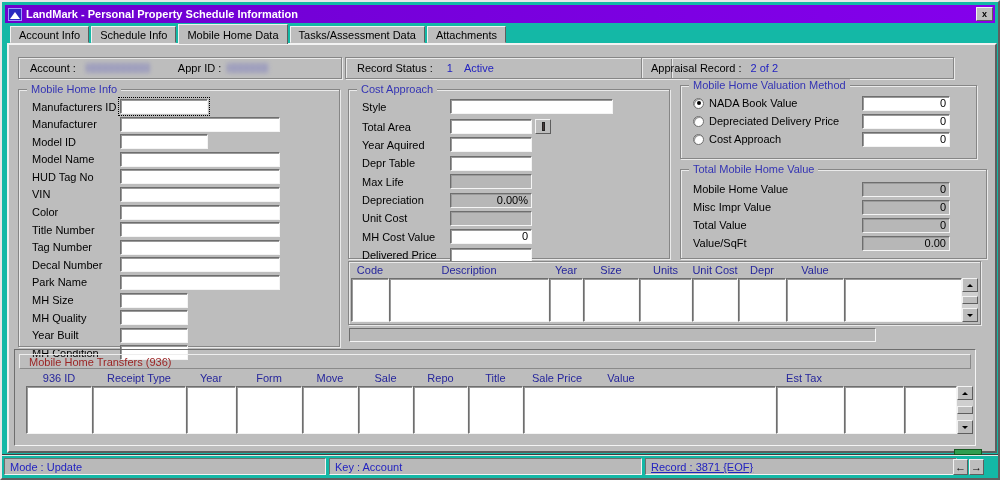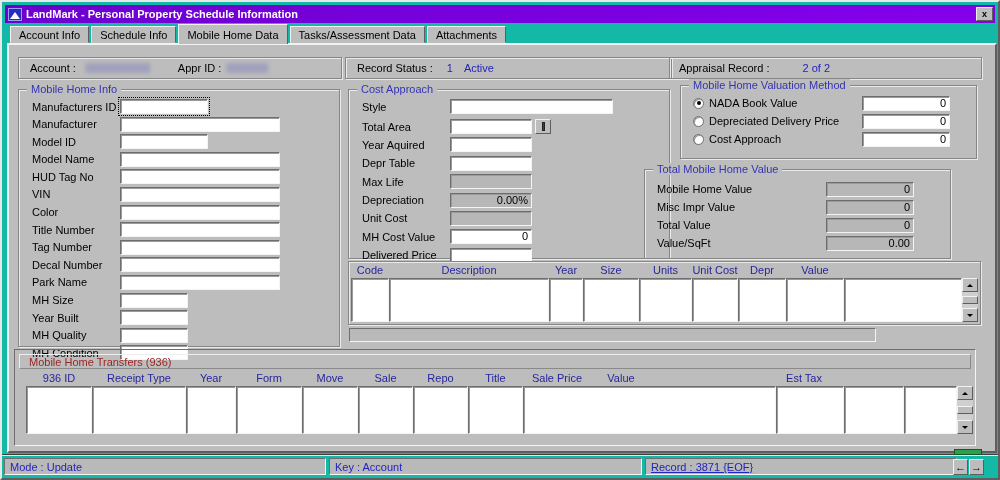--- a/index.html
+++ b/index.html
@@ -164,21 +164,21 @@
       <span class="hdr-label">Account :</span>
       <span class="redacted" style="width:64px; margin-left:10px;"></span>
       <span class="hdr-label" style="margin-left:28px;">Appr ID :</span>
       <span class="redacted" style="width:42px; margin-left:6px;"></span>
     </div>
     <div class="hdr-box etched" style="left:336px; width:327px;">
       <span class="hdr-label">Record Status :</span>
       <span class="blue" style="margin-left:14px;">1</span>
       <span class="blue" style="margin-left:11px;">Active</span>
     </div>
-    <div class="hdr-box etched" style="left:660px; width:313px;gap:24px;">
+    <div class="hdr-box etched" style="left:632px; width:313px;">
       <span class="hdr-label" style="margin-left:9px;">Appraisal Record :</span>
       <span class="blue" style="margin-left:9px;">2 of 2</span>
     </div>
 
     <div class="group etched" style="left:9px; top:44px; width:322px; height:258px; padding-top:9px;">
       <span class="group-title">Mobile Home Info</span>
       <div class="frow">
         <span class="flabel">Manufacturers ID</span>
         <span class="tb combo w88 focused"></span>
       </div>
@@ -220,26 +220,26 @@
       </div>
       <div class="frow">
         <span class="flabel">Park Name</span>
         <span class="tb w160"></span>
       </div>
       <div class="frow">
         <span class="flabel">MH Size</span>
         <span class="tb w68"></span>
       </div>
       <div class="frow">
+        <span class="flabel">MH Quality</span>
+        <span class="tb combo w68"></span>
+      </div>
+      <div class="frow">
         <span class="flabel">Year Built</span>
         <span class="tb w68"></span>
-      </div>
-      <div class="frow">
-        <span class="flabel">MH Quality</span>
-        <span class="tb combo w68"></span>
       </div>
       <div class="frow">
         <span class="flabel">MH Condition</span>
         <span class="tb combo w68"></span>
       </div>
     </div>
 
     <div class="group etched" style="left:339px; top:44px; width:322px; height:170px; padding-top:9px;">
       <span class="group-title">Cost Approach</span>
       <div class="frow" style="margin-bottom:5px;">
@@ -295,21 +295,21 @@
         <span>Depreciated Delivery Price</span>
         <span class="tb num">0</span>
       </div>
       <div class="vrow" style="left:12px; top:45px; right:0;">
         <span class="radio" data-selected="false"></span>
         <span>Cost Approach</span>
         <span class="tb num">0</span>
       </div>
     </div>
 
-    <div class="group etched" style="left:635px; top:124px; width:307px; height:90px;">
+    <div class="group etched" style="left:671px; top:124px; width:307px; height:90px;">
       <span class="group-title">Total Mobile Home Value</span>
       <div class="vrow" style="left:12px; top:11px; right:0;">
         <span>Mobile Home Value</span>
         <span class="tb num dis">0</span>
       </div>
       <div class="vrow" style="left:12px; top:29px; right:0;">
         <span>Misc Impr Value</span>
         <span class="tb num dis">0</span>
       </div>
       <div class="vrow" style="left:12px; top:47px; right:0;">

